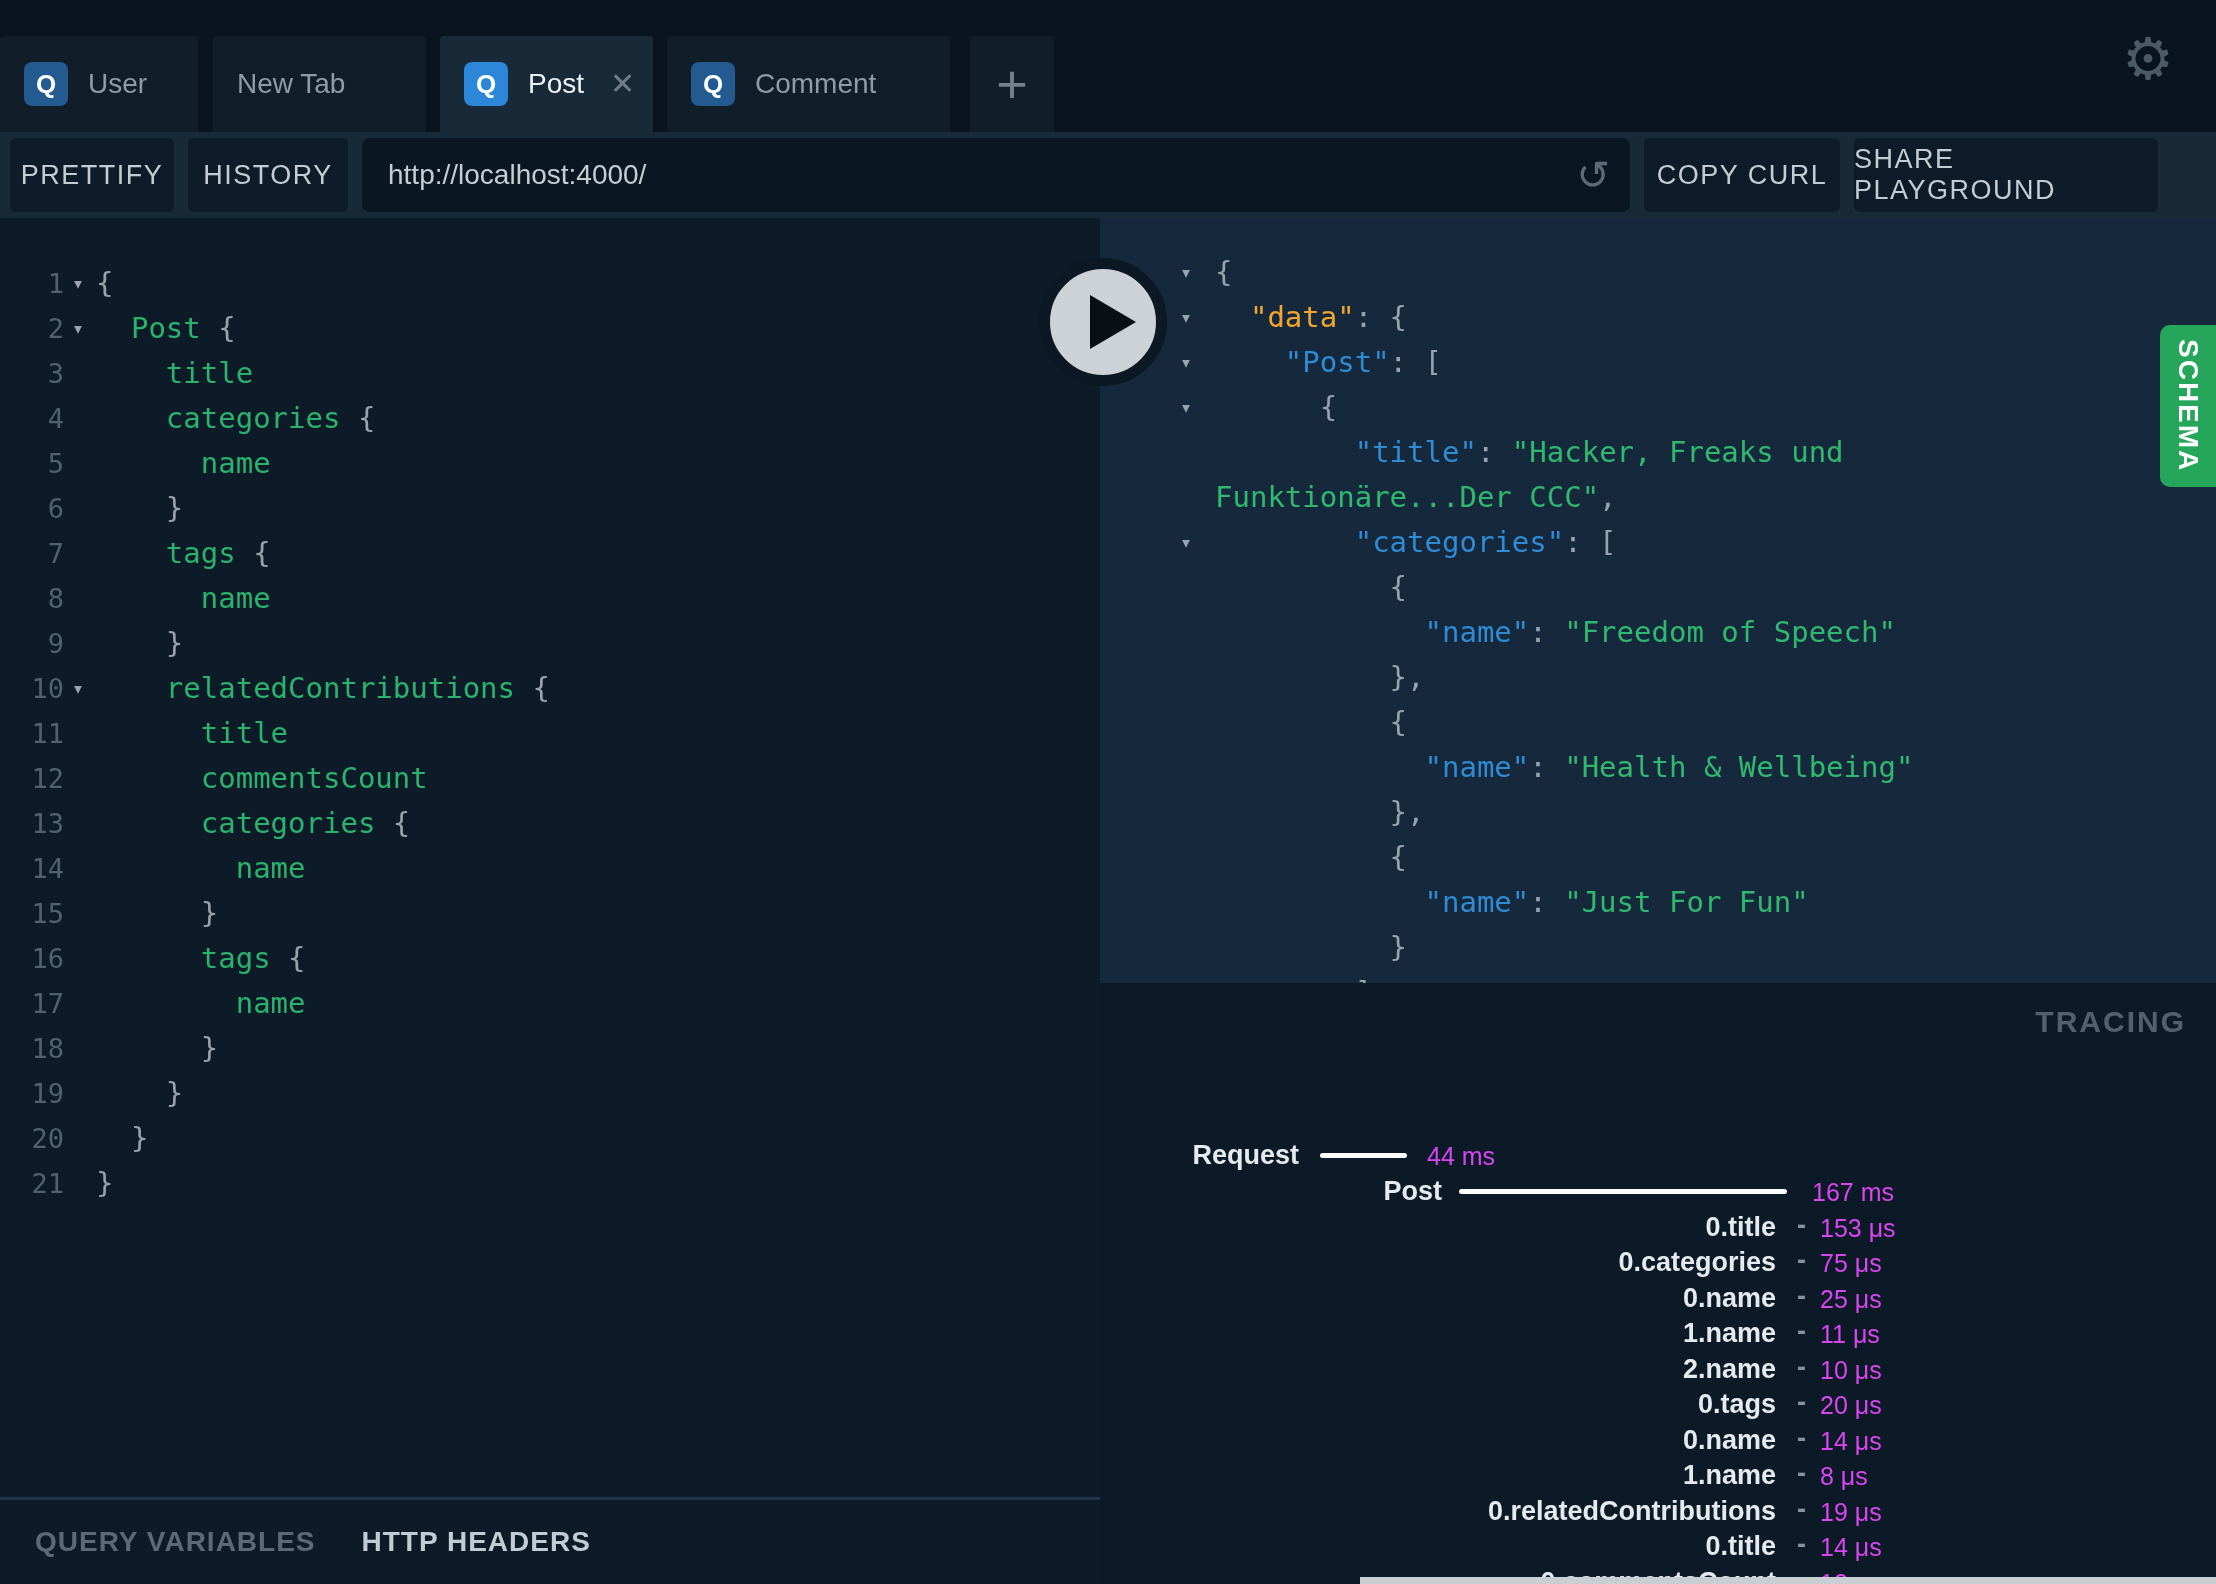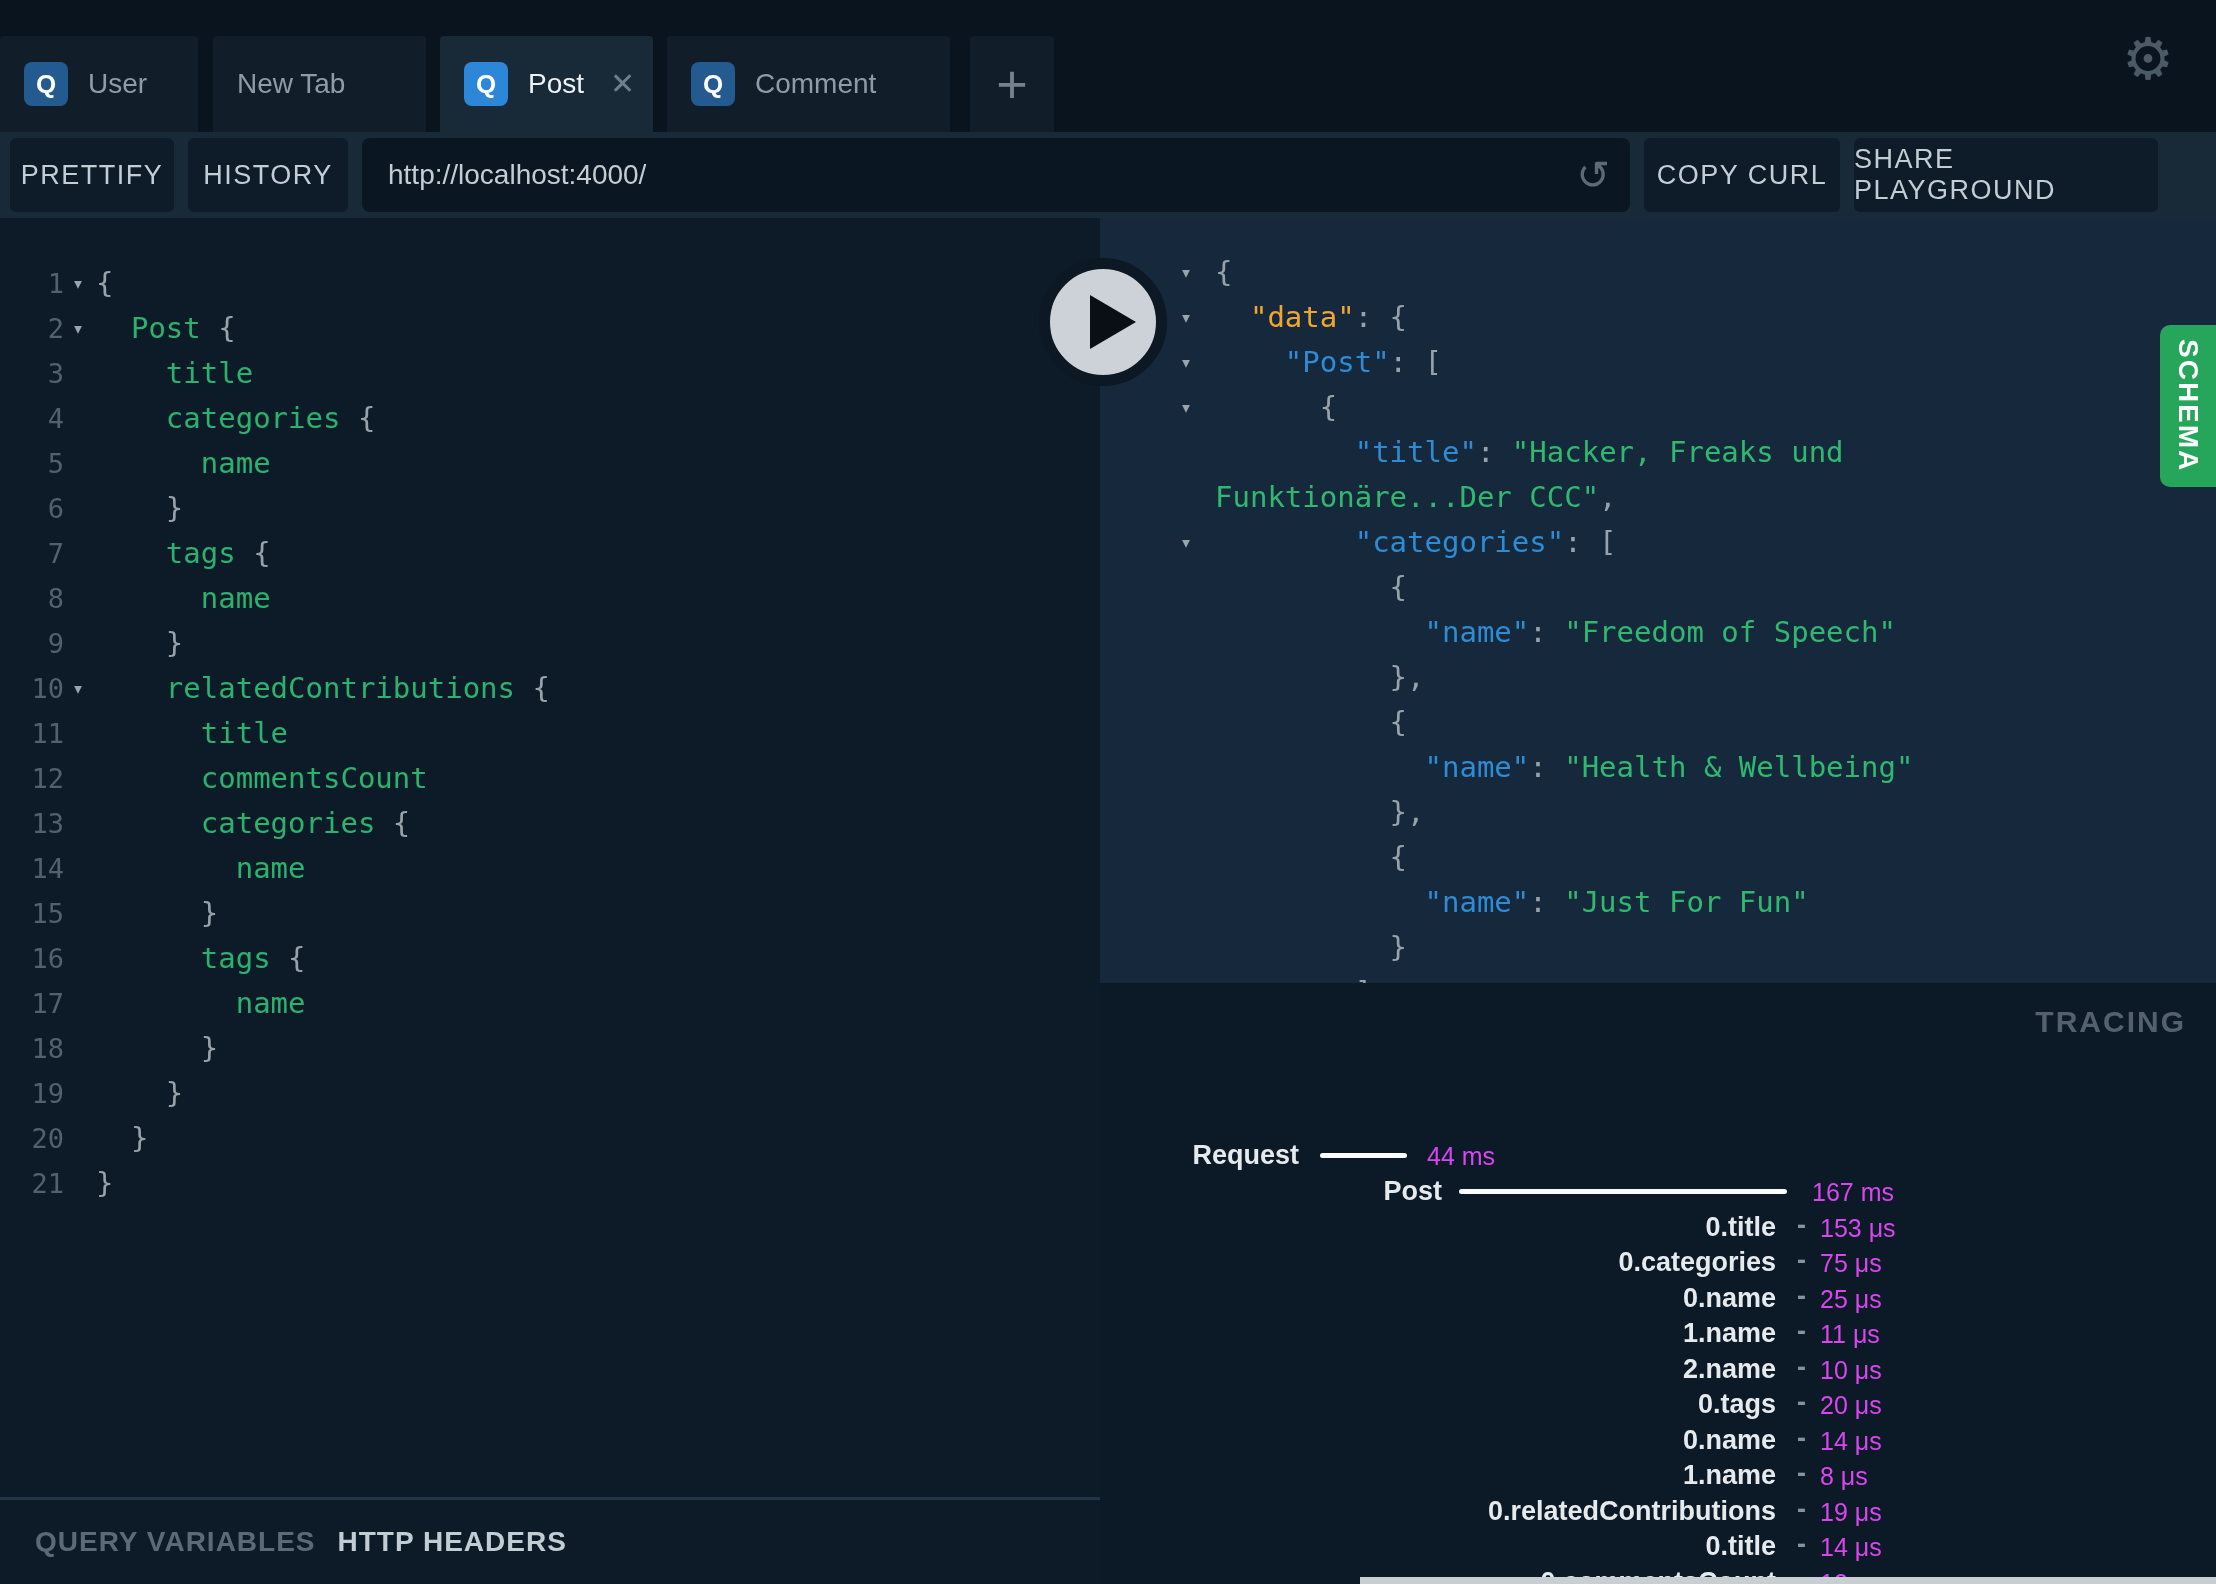--- a/index.html
+++ b/index.html
@@ -46,21 +46,21 @@
   .undo-icon { color:#5c6b77; font-size:40px; margin-right:20px; }
   
   .editor-pane { position:absolute; left:0; top:218px; width:1100px; height:1279px; background:#0d1b28; overflow:hidden; }
   .editor-code { position:absolute; left:0; top:43px; width:100%; }
   .ed-line { position:relative; height:45px; white-space:pre; font-family:"DejaVu Sans Mono", monospace; font-size:29px; line-height:45px; }
   .ed-ln { position:absolute; left:0; width:64px; text-align:right; color:#51616e; font-size:27px; }
   .ed-fold { position:absolute; left:72px; top:0; color:#9aa4ac; font-size:20px; }
   .ed-code { position:absolute; left:96px; top:0; }
   .footer {
     position:absolute; left:0; top:1497px; width:1100px; height:87px; background:#0d1b28;
-    border-top:3px solid #223447; display:flex; align-items:center;
+    border-top:3px solid #223447; display:flex; align-items:center;gap:24px;
   }
   .footer .qv { margin-left:35px; color:#5b6a76; font-size:28px; font-weight:bold; letter-spacing:1px; }
   .footer .hh { margin-left:22px; color:#c2ccd3; font-size:28px; font-weight:bold; letter-spacing:1px; }
   .response-pane { position:absolute; left:1100px; top:218px; width:1116px; height:765px; background:#16293c; overflow:hidden; }
   .res-code { position:absolute; left:0; top:32px; width:100%; }
   .res-line { position:relative; height:45px; white-space:pre; font-family:"DejaVu Sans Mono", monospace; font-size:29px; line-height:45px; }
   .res-fold { position:absolute; left:80px; top:0; color:#9aa4ac; font-size:20px; }
   .res-code-text { position:absolute; left:115px; top:0; }
   
   .play-btn {

